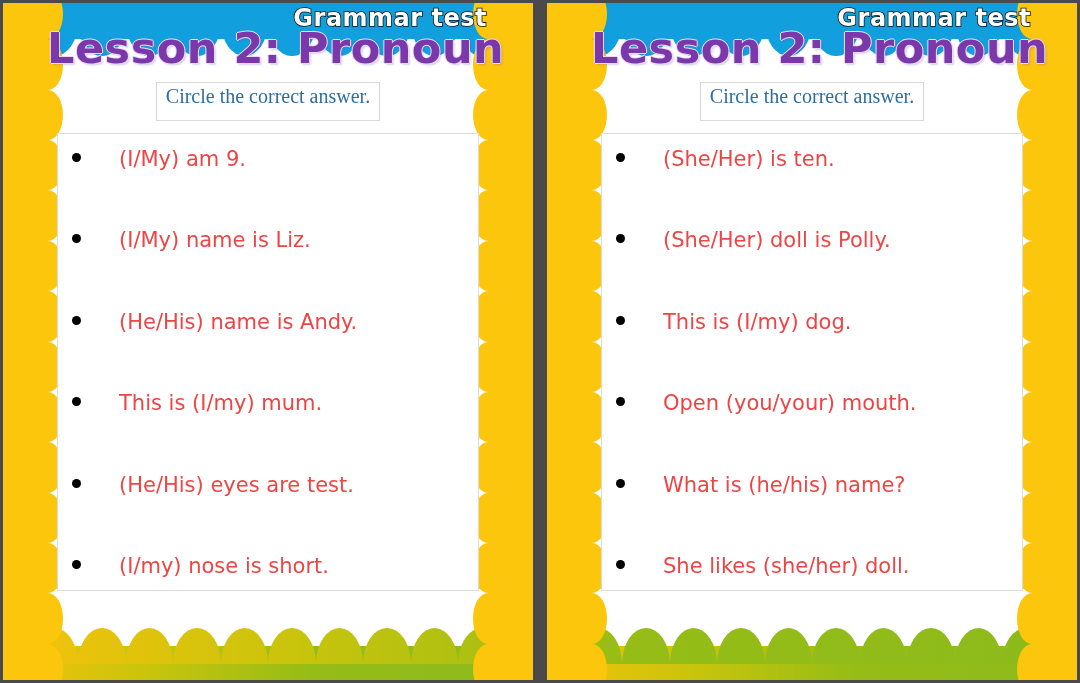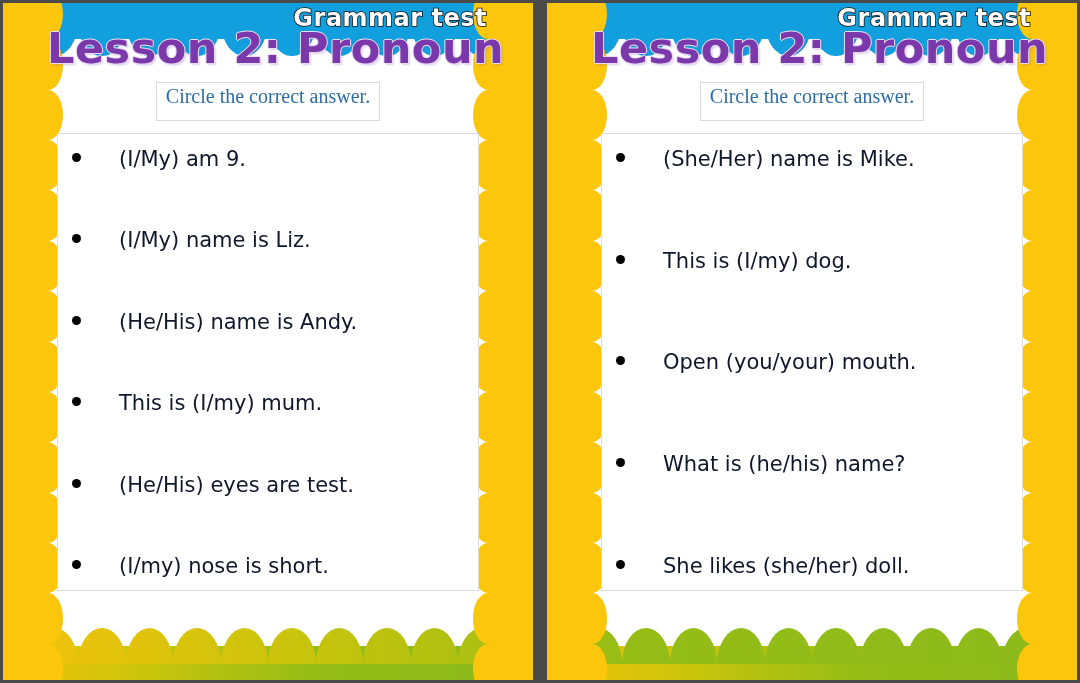--- a/index.html
+++ b/index.html
@@ -211,21 +211,21 @@
     display: flex;
     flex-direction: column;
     justify-content: space-between;
   }
 
   ul.questions li {
     display: flex;
     align-items: baseline;
     font-family: "DejaVu Sans", sans-serif;
     font-size: 21px;
-    color: #0f172a;
+    color: #ef4444;
     line-height: 1.1;
     white-space: nowrap;
   }
 
   ul.questions li .bullet {
     flex: 0 0 auto;
     width: 9px;
     height: 9px;
     border-radius: 50%;
     background: #000000;
@@ -443,21 +443,25 @@
         <h1 class="title">Lesson 2: Pronoun</h1>
 
         <div class="instruction-wrap">
           <div class="instruction">Circle the correct answer.</div>
         </div>
 
         <div class="question-box">
           <ul class="questions">
             <li>
               <span class="bullet"></span>
-              <span class="q-text">(She/Her) name is Mike.</span>
+              <span class="q-text">(She/Her) is ten.</span>
+            </li>
+            <li>
+              <span class="bullet"></span>
+              <span class="q-text">(She/Her) doll is Polly.</span>
             </li>
             <li>
               <span class="bullet"></span>
               <span class="q-text">This is (I/my) dog.</span>
             </li>
             <li>
               <span class="bullet"></span>
               <span class="q-text">Open (you/your) mouth.</span>
             </li>
             <li>

